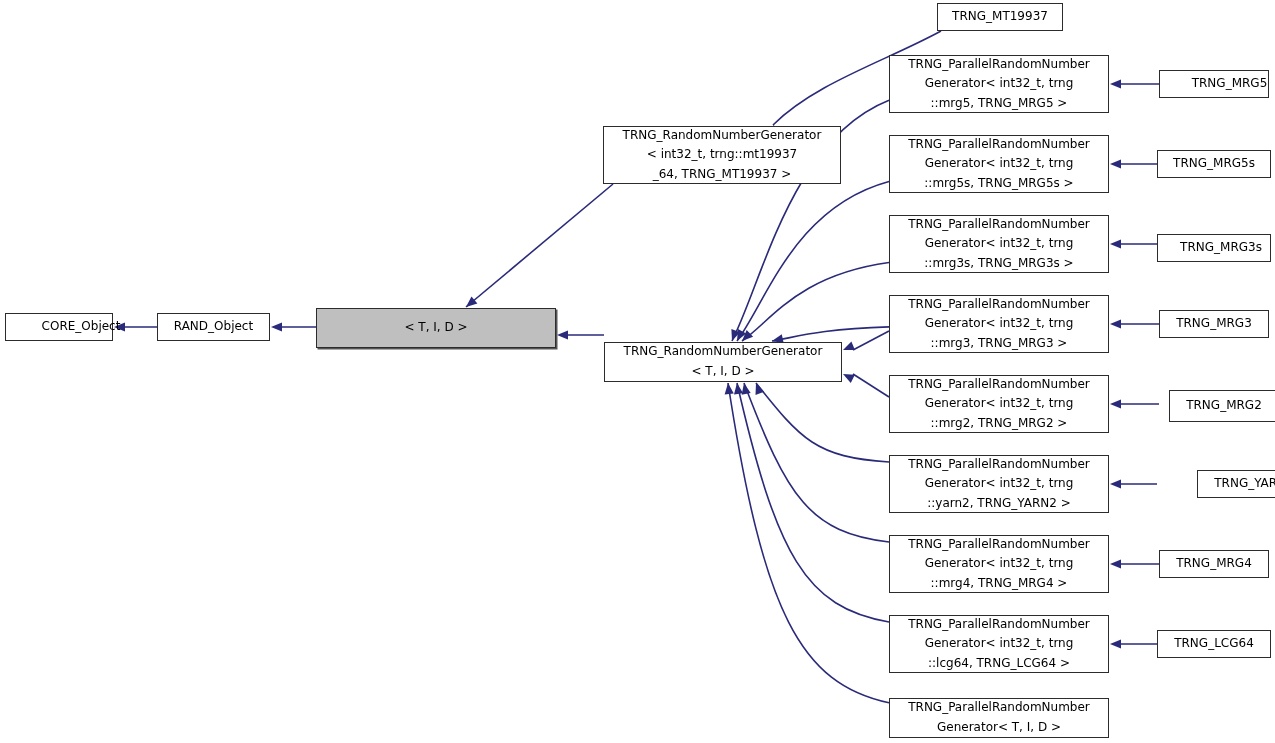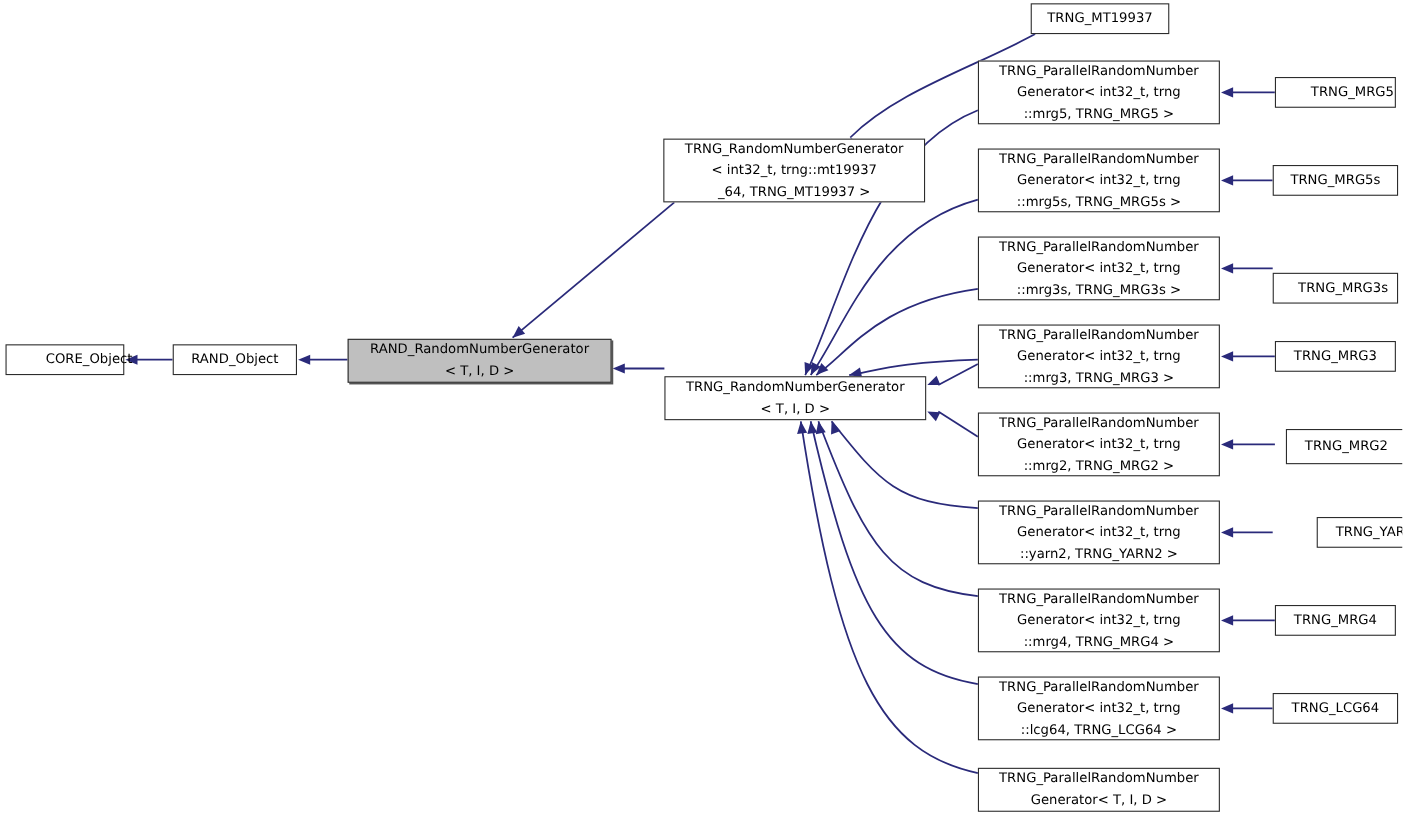--- a/index.html
+++ b/index.html
@@ -97,35 +97,35 @@
       <path d="M889,541.96 C809.25,532.4224 787.5,497.45120000000003 744,383" stroke="#2a2a7a" stroke-width="1.6" fill="none"></path>
       <polygon points="744,383 750.6744035597527,392.8798956027663 741.6542418148971,394.69005639580166" fill="#2a2a7a"></polygon>
       <path d="M889,621.96 C805.4,607.6224000000001 776.52,555.0512 737,383" stroke="#2a2a7a" stroke-width="1.6" fill="none"></path>
       <polygon points="737,383 743.0800921527,393.25633849941954 733.9688727095127,394.5313601690721" fill="#2a2a7a"></polygon>
       <path d="M889,702.8 C800.45,683.612 763.42,613.256 728,383" stroke="#2a2a7a" stroke-width="1.6" fill="none"></path>
       <polygon points="728,383 733.7829621206739,393.4267611994738 724.6388766512474,394.439530140459" fill="#2a2a7a"></polygon>
     </svg>
   <div id="nodes">
       <div class="node" style="left: 5px; top: 313px; width: 108px; height: 28px; padding-left: 44px;"><span class="ln">CORE_Object</span></div>
       <div class="node" style="left: 157px; top: 313px; width: 113px; height: 28px;"><span class="ln">RAND_Object</span></div>
-      <div class="node highlight" style="left: 316px; top: 308px; width: 240px; height: 40px;"><span class="ln">RAND_RandomNumberGenerator</span><span class="ln">&lt; T, I, D &gt;</span></div>
+      <div class="node highlight" style="left: 316px; top: 308px; width: 240px; height: 40px;"><span class="ln">&lt; T, I, D &gt;</span></div>
       <div class="node" style="left: 603px; top: 126px; width: 238px; height: 58px;"><span class="ln">TRNG_RandomNumberGenerator</span><span class="ln">&lt; int32_t, trng::mt19937</span><span class="ln">_64, TRNG_MT19937 &gt;</span></div>
       <div class="node" style="left: 604px; top: 342px; width: 238px; height: 40px;"><span class="ln">TRNG_RandomNumberGenerator</span><span class="ln">&lt; T, I, D &gt;</span></div>
       <div class="node" style="left: 889px; top: 55px; width: 220px; height: 58px;"><span class="ln">TRNG_ParallelRandomNumber</span><span class="ln">Generator&lt; int32_t, trng</span><span class="ln">::mrg5, TRNG_MRG5 &gt;</span></div>
       <div class="node" style="left: 889px; top: 135px; width: 220px; height: 58px;"><span class="ln">TRNG_ParallelRandomNumber</span><span class="ln">Generator&lt; int32_t, trng</span><span class="ln">::mrg5s, TRNG_MRG5s &gt;</span></div>
       <div class="node" style="left: 889px; top: 215px; width: 220px; height: 58px;"><span class="ln">TRNG_ParallelRandomNumber</span><span class="ln">Generator&lt; int32_t, trng</span><span class="ln">::mrg3s, TRNG_MRG3s &gt;</span></div>
       <div class="node" style="left: 889px; top: 295px; width: 220px; height: 58px;"><span class="ln">TRNG_ParallelRandomNumber</span><span class="ln">Generator&lt; int32_t, trng</span><span class="ln">::mrg3, TRNG_MRG3 &gt;</span></div>
       <div class="node" style="left: 889px; top: 375px; width: 220px; height: 58px;"><span class="ln">TRNG_ParallelRandomNumber</span><span class="ln">Generator&lt; int32_t, trng</span><span class="ln">::mrg2, TRNG_MRG2 &gt;</span></div>
       <div class="node" style="left: 889px; top: 455px; width: 220px; height: 58px;"><span class="ln">TRNG_ParallelRandomNumber</span><span class="ln">Generator&lt; int32_t, trng</span><span class="ln">::yarn2, TRNG_YARN2 &gt;</span></div>
       <div class="node" style="left: 889px; top: 535px; width: 220px; height: 58px;"><span class="ln">TRNG_ParallelRandomNumber</span><span class="ln">Generator&lt; int32_t, trng</span><span class="ln">::mrg4, TRNG_MRG4 &gt;</span></div>
       <div class="node" style="left: 889px; top: 615px; width: 220px; height: 58px;"><span class="ln">TRNG_ParallelRandomNumber</span><span class="ln">Generator&lt; int32_t, trng</span><span class="ln">::lcg64, TRNG_LCG64 &gt;</span></div>
       <div class="node" style="left: 889px; top: 698px; width: 220px; height: 40px;"><span class="ln">TRNG_ParallelRandomNumber</span><span class="ln">Generator&lt; T, I, D &gt;</span></div>
       <div class="node" style="left: 937px; top: 3px; width: 126px; height: 28px;"><span class="ln">TRNG_MT19937</span></div>
       <div class="node" style="left: 1159px; top: 70px; width: 110px; height: 28px; padding-left: 31px;"><span class="ln">TRNG_MRG5</span></div>
       <div class="node" style="left: 1157px; top: 150px; width: 114px; height: 28px;"><span class="ln">TRNG_MRG5s</span></div>
-      <div class="node" style="left: 1157px; top: 248px; width: 114px; height: 28px; padding-left: 14px;"><span class="ln">TRNG_MRG3s</span></div>
+      <div class="node" style="left: 1157px; top: 234px; width: 114px; height: 28px; padding-left: 14px;"><span class="ln">TRNG_MRG3s</span></div>
       <div class="node" style="left: 1159px; top: 310px; width: 110px; height: 28px;"><span class="ln">TRNG_MRG3</span></div>
       <div class="node" style="left: 1159px; top: 390px; width: 110px; height: 32px; margin-left: 10px;"><span class="ln">TRNG_MRG2</span></div>
       <div class="node" style="left: 1197px; top: 470px; width: 114px; height: 28px;"><span class="ln">TRNG_YARN2</span></div>
       <div class="node" style="left: 1159px; top: 550px; width: 110px; height: 28px;"><span class="ln">TRNG_MRG4</span></div>
       <div class="node" style="left: 1157px; top: 630px; width: 114px; height: 28px;"><span class="ln">TRNG_LCG64</span></div>
     </div>
 </div>
 
 </body></html>

